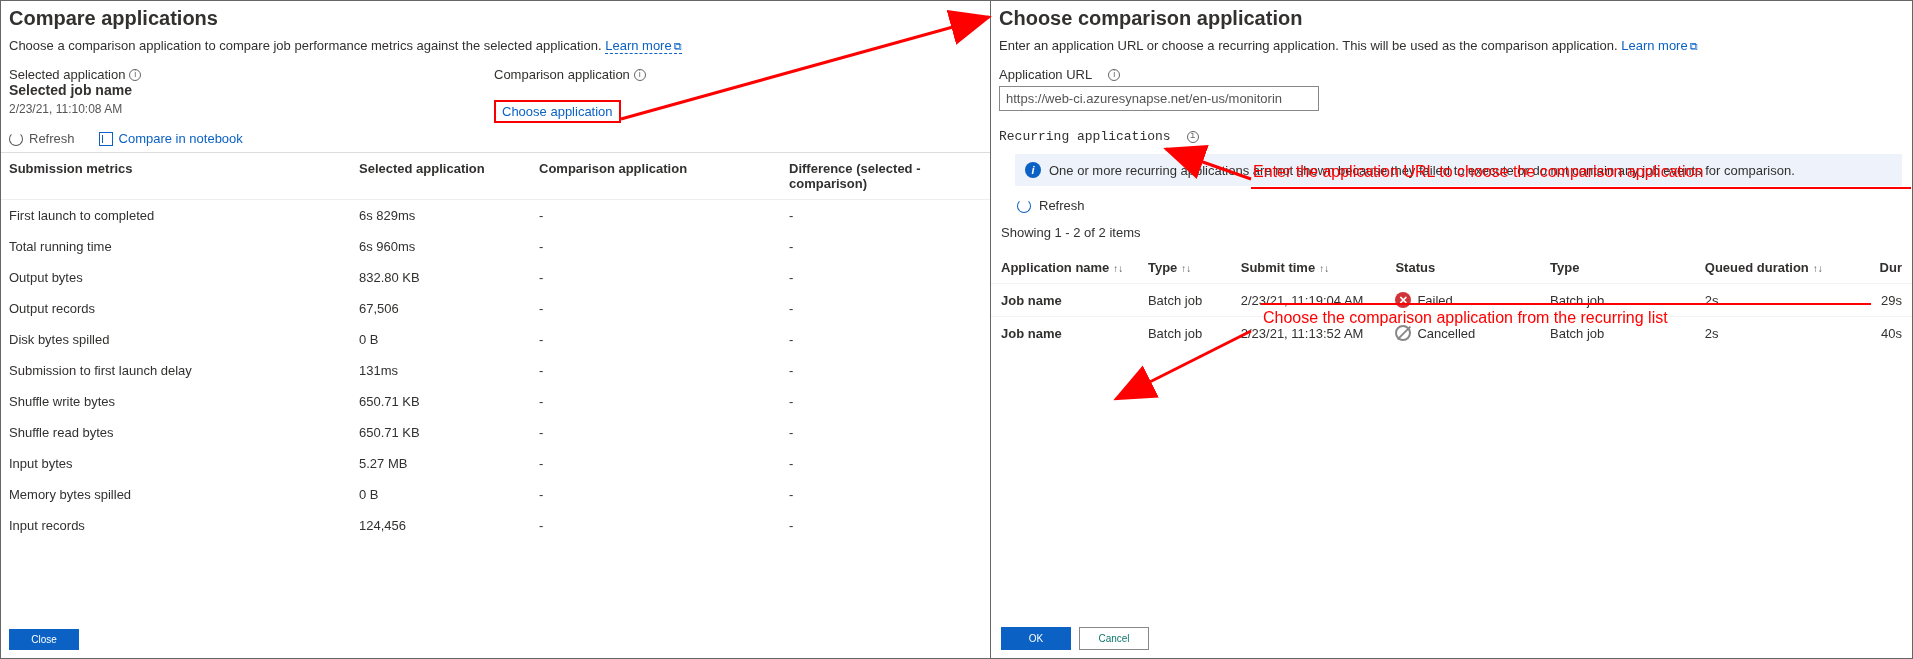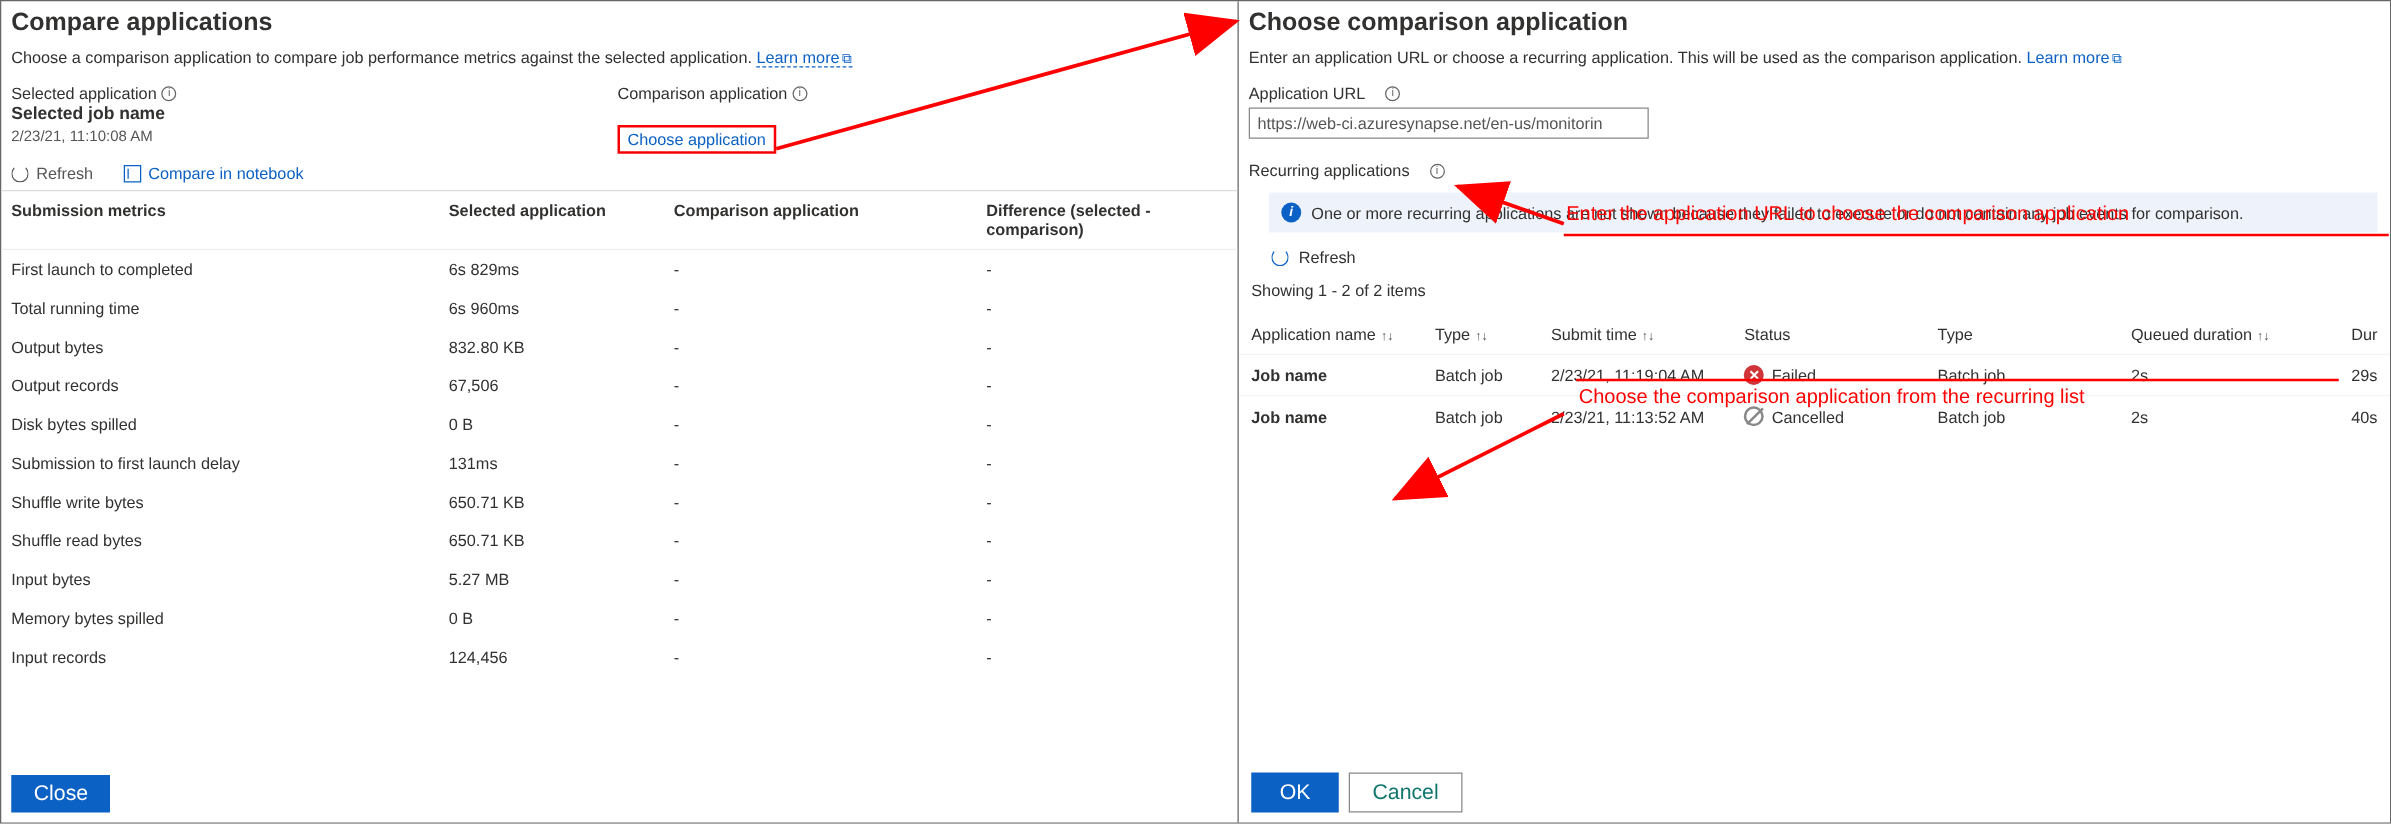--- a/index.html
+++ b/index.html
@@ -32,34 +32,34 @@
   .mhdr > div:nth-child(1){ width:350px; }
   .mhdr > div:nth-child(2){ width:180px; }
   .mhdr > div:nth-child(3){ width:250px; }
   .mhdr > div:nth-child(4){ flex:1; }
   .mrow { display:flex; padding:8px; font-size:13px; }
   .mrow > div:nth-child(1){ width:350px; }
   .mrow > div:nth-child(2){ width:180px; }
   .mrow > div:nth-child(3){ width:250px; }
   .mrow > div:nth-child(4){ flex:1; }
   .footer { position:absolute; bottom:8px; left:8px; display:flex; gap:10px; }
-  .btn { min-width:70px; padding:5px 18px; font-size:17px; border:none; cursor:pointer; }
+  .btn { min-width:70px; padding:5px 18px; font-size:10px; border:none; cursor:pointer; }
   .btn-primary { background:#0b61c4; color:#fff; }
   .btn-default { background:#fff; color:#0f766e; border:1px solid #888; }
   
   .field-label { display:flex; align-items:center; gap:16px; margin:6px 0 4px 0; }
   .url-input { width:320px; padding:4px 6px; font-size:13px; border:1px solid #888; color:#555; }
   .info-banner { display:flex; align-items:center; gap:8px; background:#eef3fb; padding:8px 10px; margin:6px 10px 6px 24px; font-size:13px; color:#323130; }
   .banner-icon { width:16px; height:16px; border-radius:50%; background:#0b61c4; color:#fff; display:inline-flex; align-items:center; justify-content:center; font-size:11px; font-weight:bold; font-style:italic; }
   .refresh2 { display:flex; align-items:center; gap:8px; padding:6px 10px 6px 26px; color:#323130; }
   .refresh2 .refresh-icon { border-color:#0b61c4; border-top-color:transparent; }
   .count { padding:6px 10px; color:#323130; }
   .tbl { margin-top:6px; }
   .thdr, .trow { display:flex; padding:8px 10px; font-size:13px; align-items:center; }
-  .thdr { font-weight:400; color:#323130; }
+  .thdr { font-weight:700; color:#323130; }
   .c-app{width:190px;} .c-type{width:120px;} .c-sub{width:200px;} .c-stat{width:200px;} .c-type2{width:200px;} .c-q{width:200px;} .c-dur{width:55px; text-align:right;}
   .sort { display:inline-block; font-size:10px; color:#555; margin-left:4px; }
   .trow { border-top:1px solid #f3f3f3; }
   .status { display:flex; align-items:center; gap:6px; }
   .st-fail { width:16px; height:16px; border-radius:50%; background:#d13438; color:#fff; display:inline-flex; align-items:center; justify-content:center; font-size:11px; font-weight:bold; }
   .st-cancel { width:16px; height:16px; border-radius:50%; border:2px solid #888; position:relative; display:inline-block; }
   .st-cancel::after { content:""; position:absolute; left:-2px; top:5px; width:18px; height:2px; background:#888; transform:rotate(-45deg); }
   .bold2 { font-weight:700; }
   
   .anno { position:absolute; color:#ff0000; font-family:"Segoe UI",Arial,sans-serif; font-size:16px; pointer-events:none; z-index:50; }
@@ -202,21 +202,21 @@
         <span>Enter an application URL or choose a recurring application. This will be used as the comparison application.</span>
         <a href="#" class="link"><span>Learn more</span><span class="ext-icon">⧉</span></a>
       </div>
 
       <div class="field-label">
         <span>Application URL</span>
         <span class="info-icon">i</span>
       </div>
       <input class="url-input" value="https://web-ci.azuresynapse.net/en-us/monitorin" style="">
 
-      <div class="field-label" style="margin-top:18px;">
+      <div class="field-label" style="margin-top:18px;font-family:Liberation Mono, monospace;">
         <span>Recurring applications</span>
         <span class="info-icon">i</span>
       </div>
     </div>
 
     <div class="info-banner">
       <span class="banner-icon">i</span>
       <span>One or more recurring applications are not shown because they failed to execute or do not contain any job events for comparison.</span>
     </div>
 

